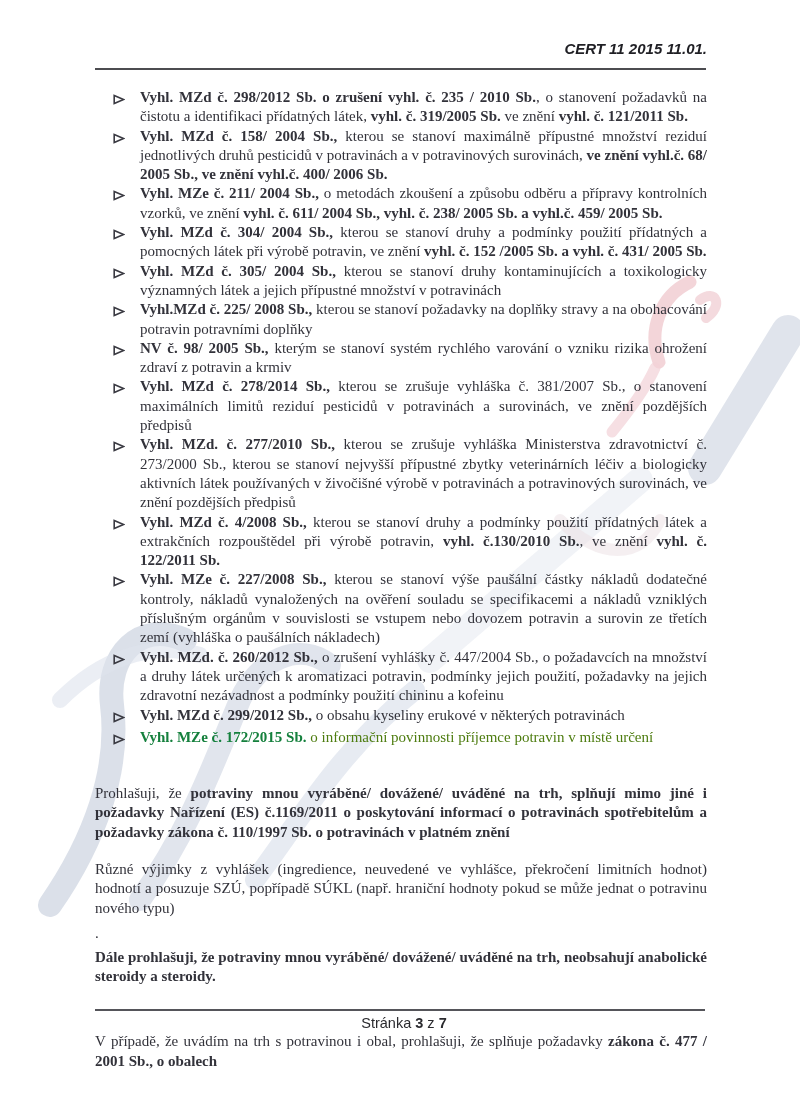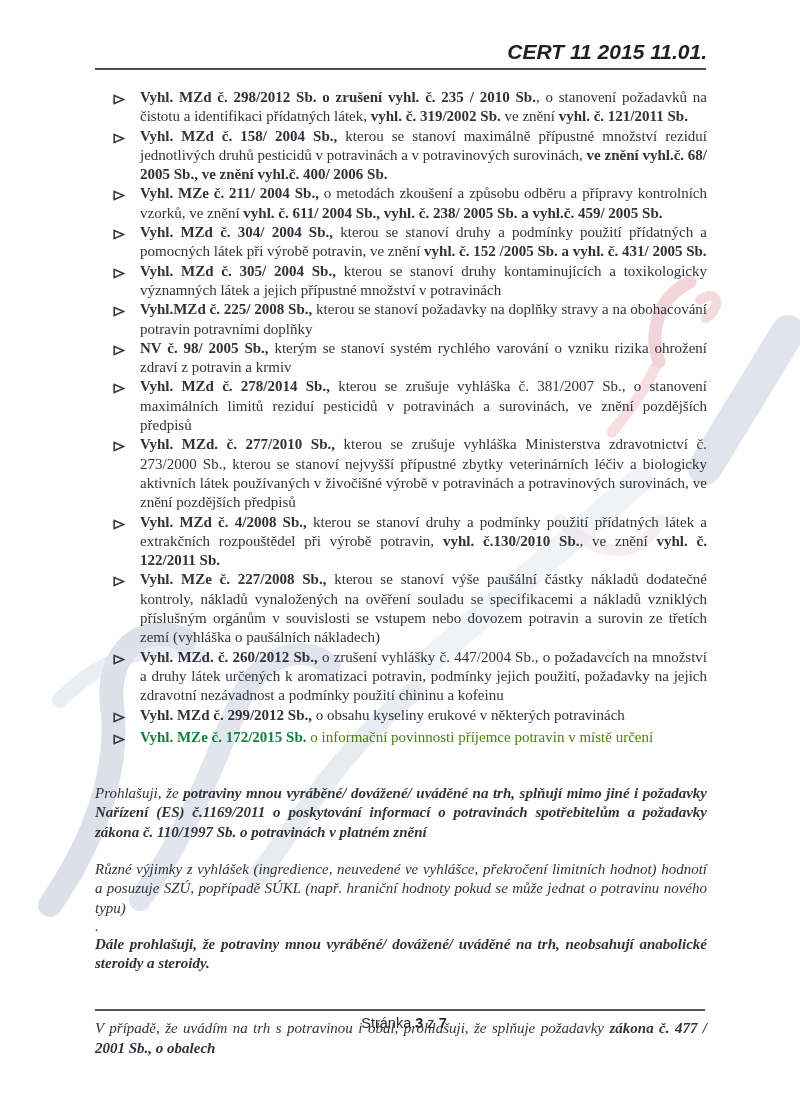--- a/index.html
+++ b/index.html
@@ -13,21 +13,21 @@
     color:#32323a;
   }
   .watermark{position:absolute;inset:0;z-index:0;pointer-events:none;}
   .content{position:relative;z-index:1;}
 
   .header{
     position:absolute;top:40px;left:78px;right:93px;
     text-align:right;
     font-family:"Liberation Sans", sans-serif;
     font-style:italic;font-weight:bold;
-    font-size:21px;color:#1f1f24;
+    font-size:15px;color:#1f1f24;
   }
   .header-rule{
     position:absolute;top:68px;left:95px;right:94px;
     border-bottom:2px solid #4c4c50;
   }
 
   .doc-body{
     position:absolute;top:88px;left:95px;width:612px;
     font-size:15px;line-height:19.3px;
     text-align:justify;
@@ -35,21 +35,21 @@
   .li{display:flex;align-items:flex-start;}
   .li-bullet{
     flex:0 0 45px;
     padding-left:18px;box-sizing:border-box;
     padding-top:3px;
   }
   .li-text{flex:1;text-align:justify;}
   .b{font-weight:bold;}
 
   .paragraphs{margin-top:34px;}
-  .para{margin:1px 0 18px 0;text-align:justify;font-style:italic;}
+  .para{margin:8px 0 18px 0;text-align:justify;}
   .para.tight{margin-bottom:0;}
   .para.dot{margin-bottom:2px;line-height:14px;}
   .para.gap-large{margin-top:46px;}
 
   .footer-rule{
     position:absolute;left:95px;right:95px;top:1009px;
     border-bottom:2px solid #55555a;
   }
   .footer{
     position:absolute;left:8px;right:0;top:1015px;
@@ -87,21 +87,21 @@
     <div class="header-rule"></div>
 
     <div class="doc-body">
       <div id="reg-list">
           <div class="li">
     <span class="li-bullet">
       <svg width="12" height="11" viewBox="0 0 12 11">
         <path d="M1.2 1.4 L10.6 5.5 L1.2 9.6 Z" fill="none" stroke="#3a3a42" stroke-width="1.6" stroke-linejoin="miter"></path>
       </svg>
     </span>
-  <div class="li-text"><span class="b">Vyhl. MZd č. 298/2012 Sb. o zrušení vyhl. č. 235 / 2010 Sb.</span><span>, o stanovení požadavků na čistotu a identifikaci přídatných látek, </span><span class="b">vyhl. č.  319/2002 Sb.</span><span> ve znění </span><span class="b">vyhl. č. 121/2011 Sb.</span></div>
+  <div class="li-text"><span class="b">Vyhl. MZd č. 298/2012 Sb. o zrušení vyhl. č. 235 / 2010 Sb.</span><span>, o stanovení požadavků na čistotu a identifikaci přídatných látek, </span><span class="b">vyhl. č.  319/2005 Sb.</span><span> ve znění </span><span class="b">vyhl. č. 121/2011 Sb.</span></div>
           </div>
           <div class="li">
     <span class="li-bullet">
       <svg width="12" height="11" viewBox="0 0 12 11">
         <path d="M1.2 1.4 L10.6 5.5 L1.2 9.6 Z" fill="none" stroke="#3a3a42" stroke-width="1.6" stroke-linejoin="miter"></path>
       </svg>
     </span>
   <div class="li-text"><span class="b">Vyhl. MZd č. 158/ 2004 Sb.,</span><span> kterou se stanoví maximálně přípustné množství reziduí jednotlivých druhů pesticidů v potravinách a v potravinových surovinách, </span><span class="b">ve znění vyhl.č. 68/ 2005 Sb., ve znění vyhl.č. 400/ 2006 Sb.</span></div>
           </div>
           <div class="li">

